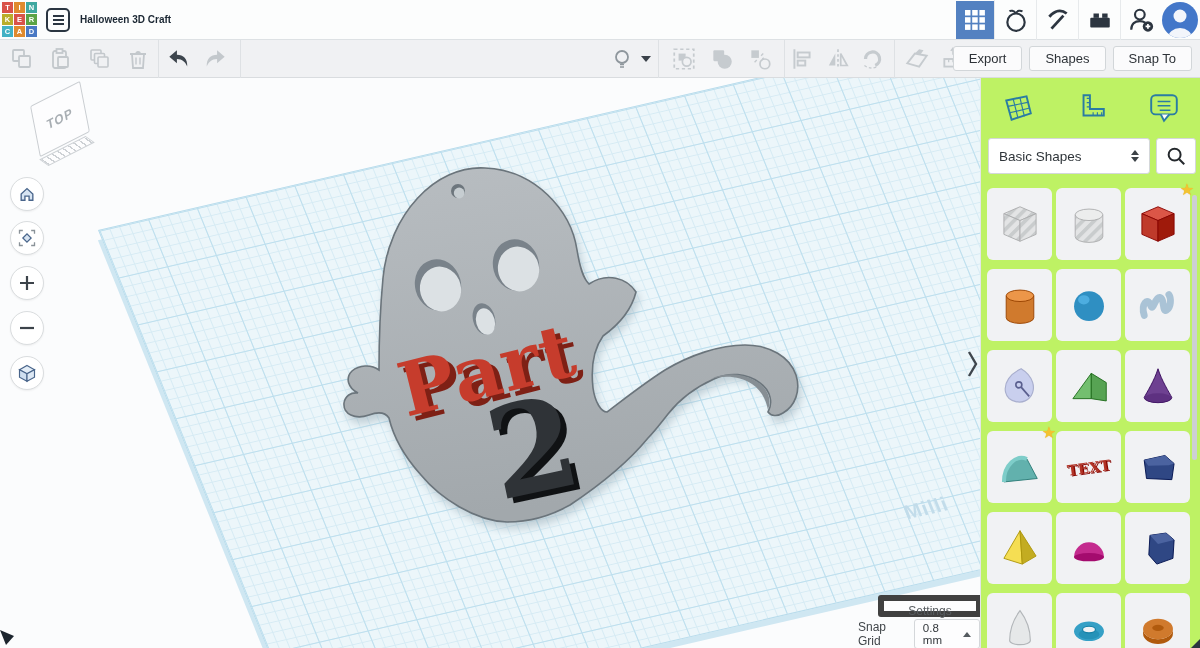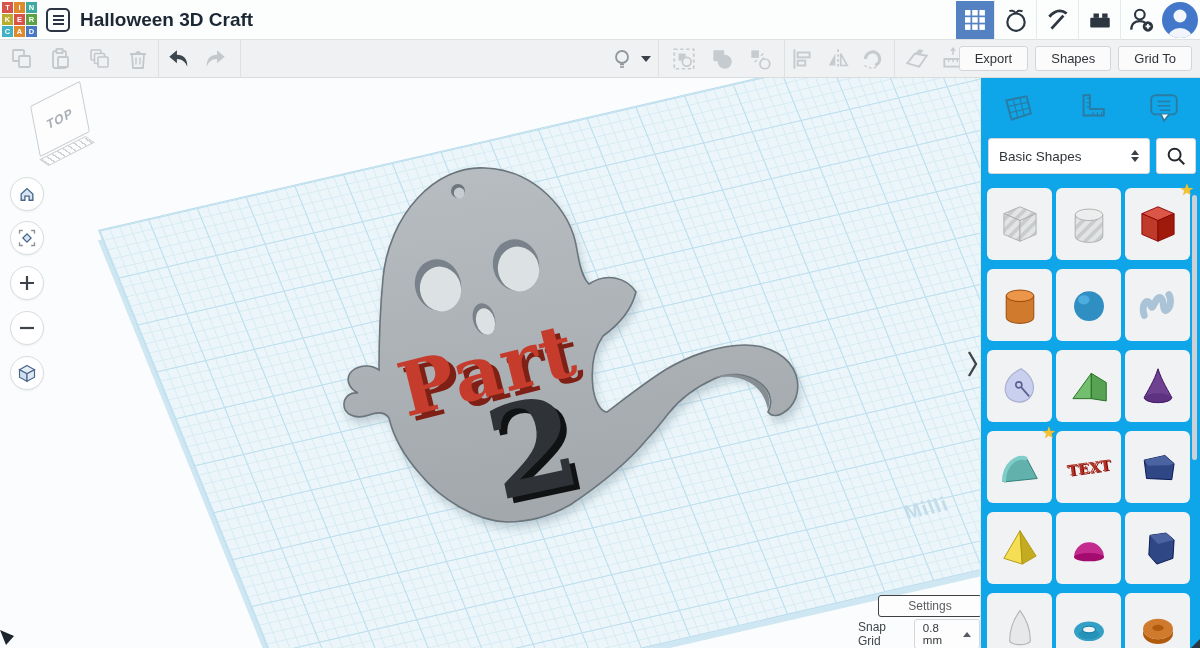--- a/index.html
+++ b/index.html
@@ -7,21 +7,21 @@
               font-family:"Liberation Sans", sans-serif; }
 
   
   .titlebar { position:absolute; left:0; top:0; width:1200px; height:40px;
               background:#fcfdfd; border-bottom:1px solid #dde1e4; z-index:40; }
   .logo { position:absolute; left:2px; top:2px; width:37px; height:37px;
           display:grid; grid-template-columns:repeat(3,11px); grid-auto-rows:11px; gap:1px; }
   .logo-cell { color:#fff; font-size:7.5px; font-weight:bold; display:flex;
                align-items:center; justify-content:center; }
   .list-btn { position:absolute; left:45px; top:7px; width:26px; height:26px; }
-  .doc-title { position:absolute; left:80px; top:0; line-height:40px; font-size:19px;
+  .doc-title { position:absolute; left:80px; top:0; line-height:40px; font-size:10px;
                font-weight:bold; color:#1b2733; }
   .tb-right { position:absolute; right:0; top:0; height:40px; display:flex; align-items:center; }
   .tb-sep { width:1px; height:40px; background:#e7eaec; }
   .app-btn { width:38px; height:38px; margin:1px 0; background:#5381c1; display:flex;
              align-items:center; justify-content:center; }
   .tb-ico { width:41px; height:40px; display:flex; align-items:center; justify-content:center; }
   .avatar { width:36px; height:36px; border-radius:50%; background:#4377c9; overflow:hidden;
             margin:2px 2px 2px 0; position:relative; }
   .avatar svg { position:absolute; left:0; top:0; }
 
@@ -66,34 +66,34 @@
   .vc-top span { font-size:12.5px; font-weight:bold; color:#a8aeb3; letter-spacing:1px; }
   .vc-front { position:absolute; left:33px; top:64px; width:52px; height:10px;
               transform:rotate(-27deg) skewX(28deg); border:1px solid #ccd0d4;
               background:repeating-linear-gradient(90deg,#ccd0d4 0 1.5px,#fdfdfe 1.5px 6px); }
 
   .nav-btn { position:absolute; left:10px; width:34px; height:34px; border-radius:50%;
              background:#fff; border:1px solid #dadddf; display:flex; align-items:center;
              justify-content:center; box-shadow:0 1px 2px rgba(0,0,0,.06); }
 
   .settings-btn { position:absolute; left:878px; top:517px; width:104px; height:22px;
-                  background:#fdfdfe; border:1px solid #404040; border-radius:3px;
+                  background:#fdfdfe; border:6px solid #404040; border-radius:3px;
                   font-size:12px; color:#585d61; text-align:center; line-height:20px; }
   .snap-row { position:absolute; left:858px; top:541px; display:flex; align-items:center; gap:8px; }
   .snap-label { font-size:12px; color:#41464a; }
   .snap-select { display:flex; align-items:center; gap:8px; background:#fdfdfe;
                  border:1px solid #d4d7da; border-radius:3px; padding:2px 8px;
                  font-size:11.5px; color:#33383c; }
   .tri-up { width:0; height:0; border-left:4px solid transparent; border-right:4px solid transparent;
             border-bottom:5px solid #555b60; }
   .cursor-arrow { position:absolute; left:0; top:552px; }
 
   
   .panel { position:absolute; left:980px; top:78px; width:220px; height:570px;
-           background:#0ea5e9; border-left:1px solid #e3e6e8; }
+           background:#bef264; border-left:1px solid #e3e6e8; }
   .panel-tabs { position:absolute; left:0; top:8px; width:220px; display:flex;
                 justify-space-between; justify-content:space-around; }
   .ptab { width:44px; height:44px; display:flex; align-items:center; justify-content:center;
           color:#2a7ca3; }
   .panel-controls { position:absolute; left:7px; top:60px; width:208px; height:36px; display:flex; }
   .dropdown { flex:1; border:1px solid #d4d7da; border-radius:3px; background:#fff;
               display:flex; align-items:center; padding:0 10px; font-size:13.5px; color:#2f353a; }
   .dropdown .grow { flex:1; }
   .updown { display:flex; flex-direction:column; gap:2px; }
   .updown i { display:block; width:0; height:0; border-left:4px solid transparent;
@@ -296,21 +296,21 @@
     <svg width="26" height="26" viewBox="0 0 24 24" fill="none" stroke="currentColor" stroke-width="1.7">
       <path d="M12,2 v6 M10,4.5 l2,-2.5 2,2.5" stroke-width="1.4"></path>
       <rect x="4" y="12" width="16" height="7"></rect>
       <path d="M8,12 v3 M12,12 v3 M16,12 v3" stroke-width="1.2"></path>
     </svg>
   </div>
 
   <div class="t-buttons">
     <div class="t-btn">Export</div>
     <div class="t-btn">Shapes</div>
-    <div class="t-btn">Grid To</div>
+    <div class="t-btn">Snap To</div>
   </div>
 </div>
 
 <div class="canvas">
   <div class="workplane">
     <div class="mm-label">Milli</div>
   </div>
 
   <svg class="ghost-svg" width="480" height="375" viewBox="0 0 480 375">
     <defs>

